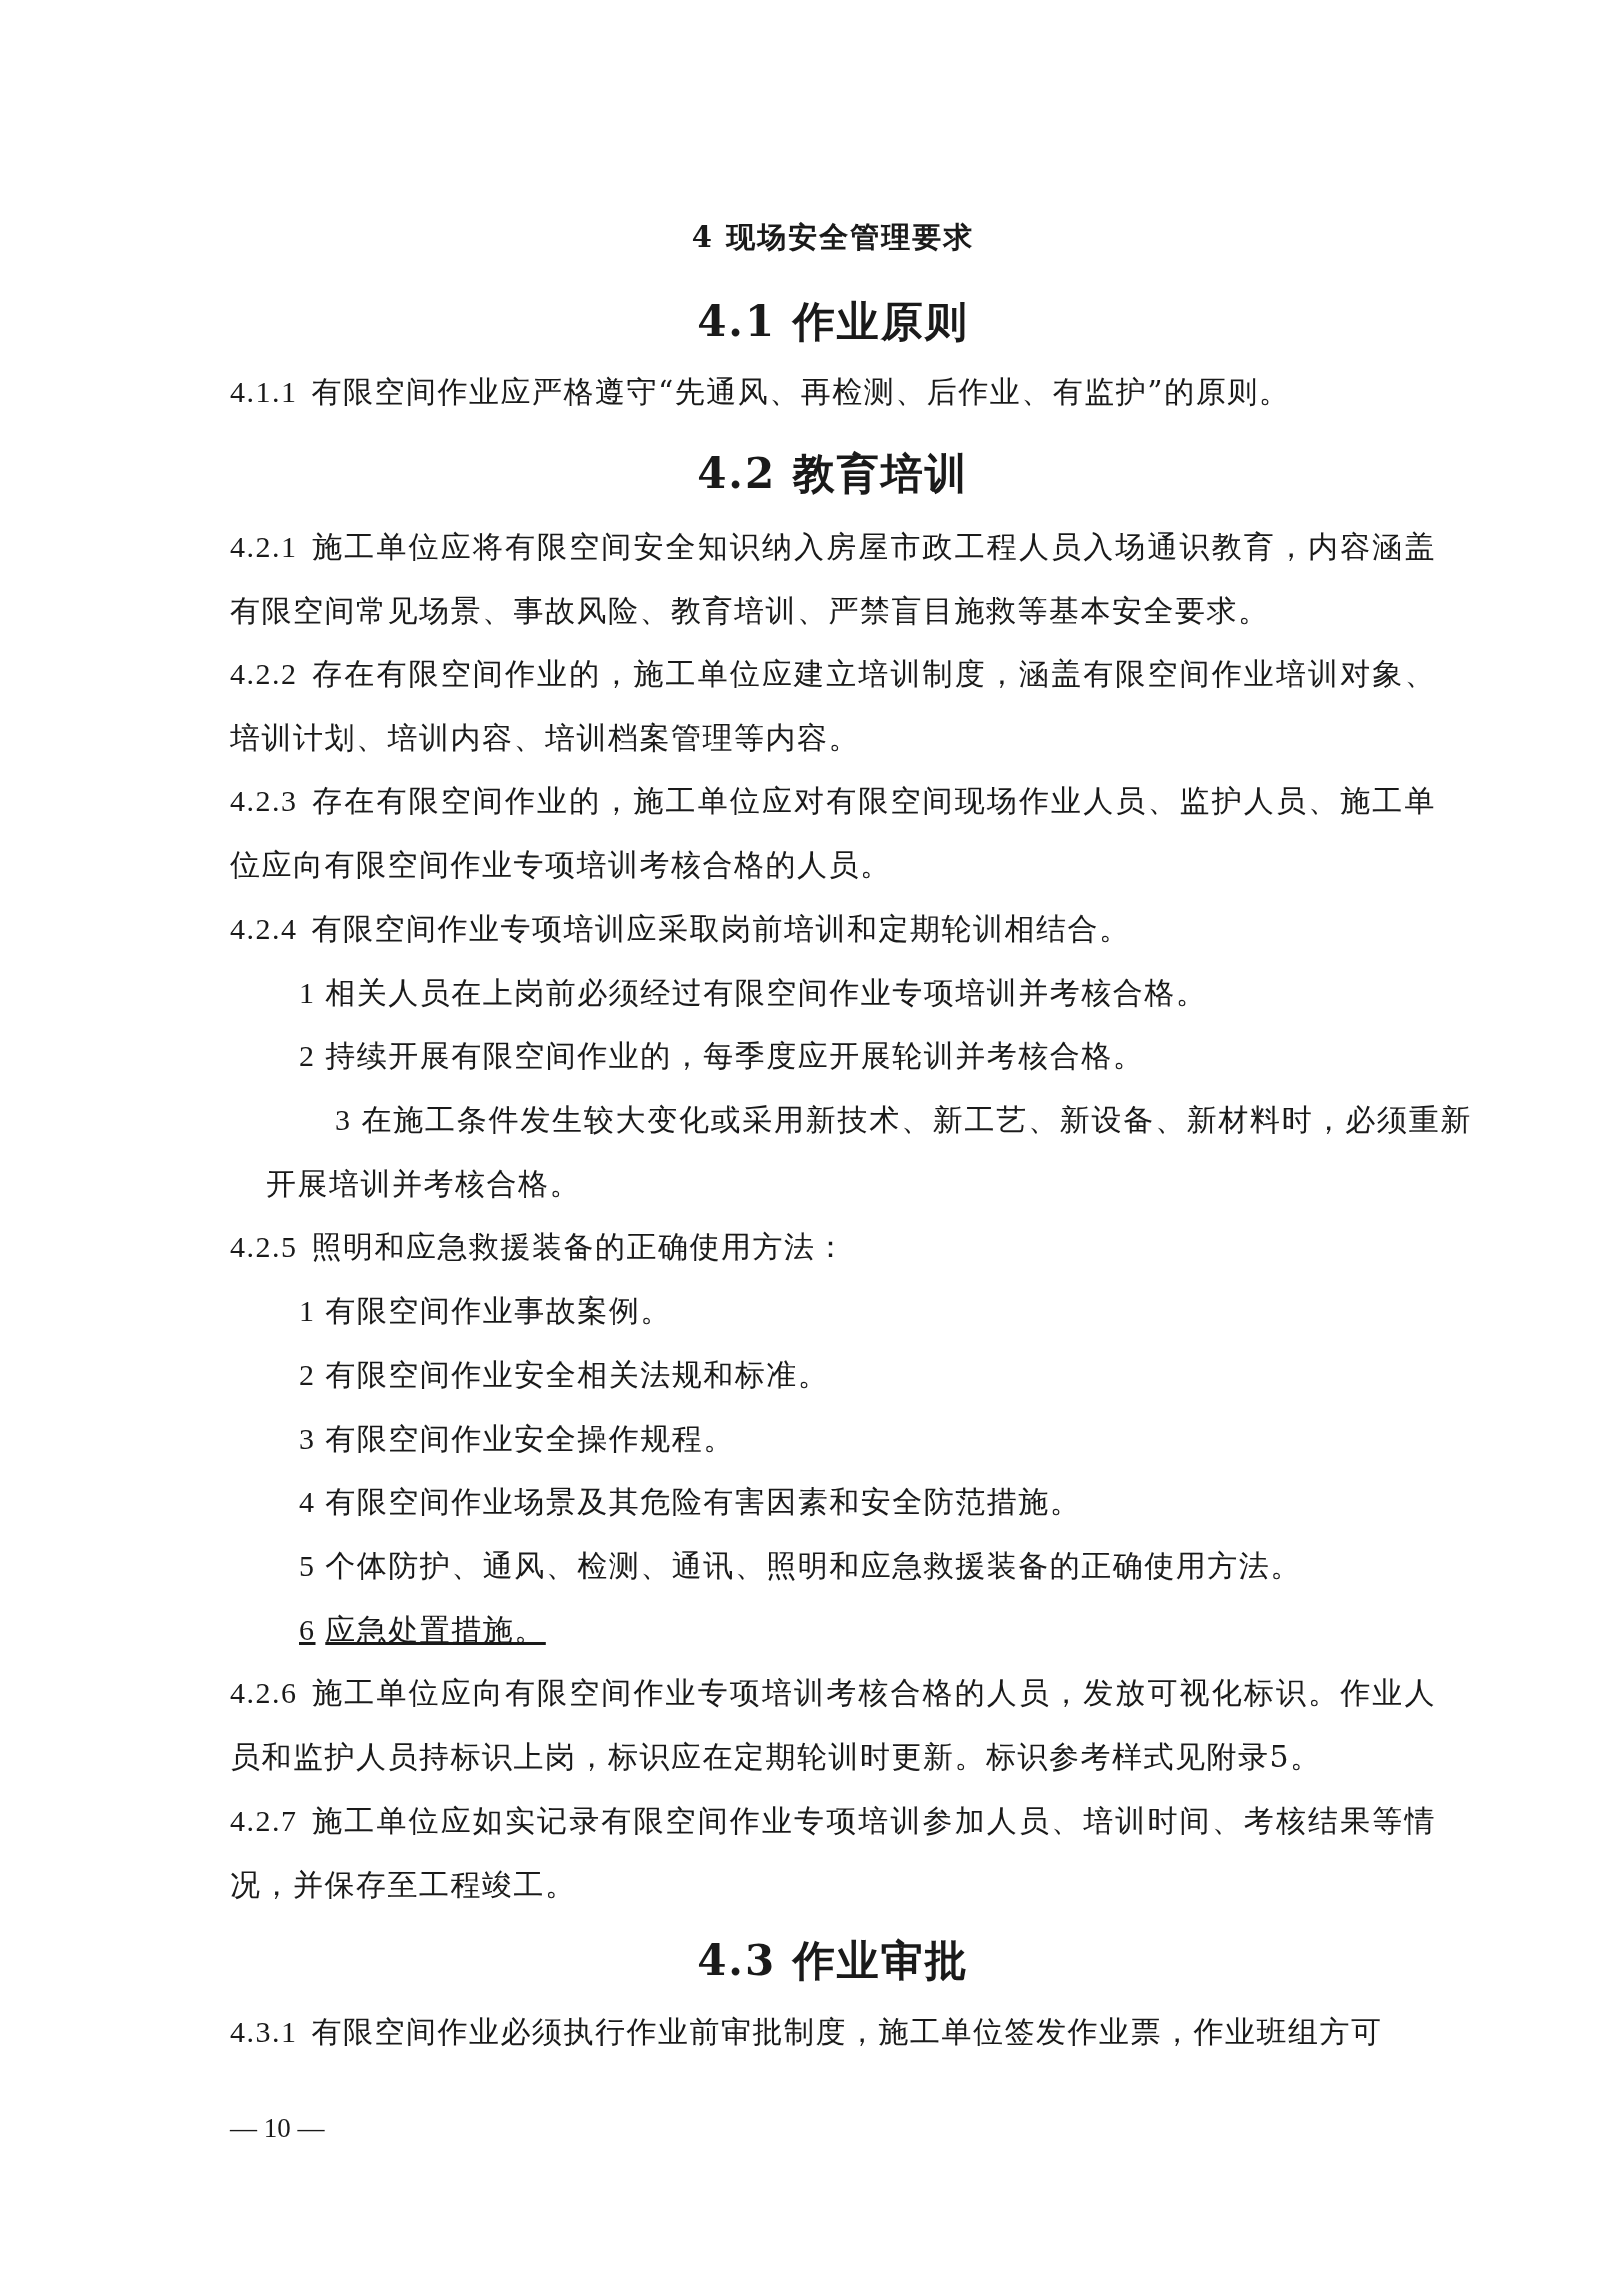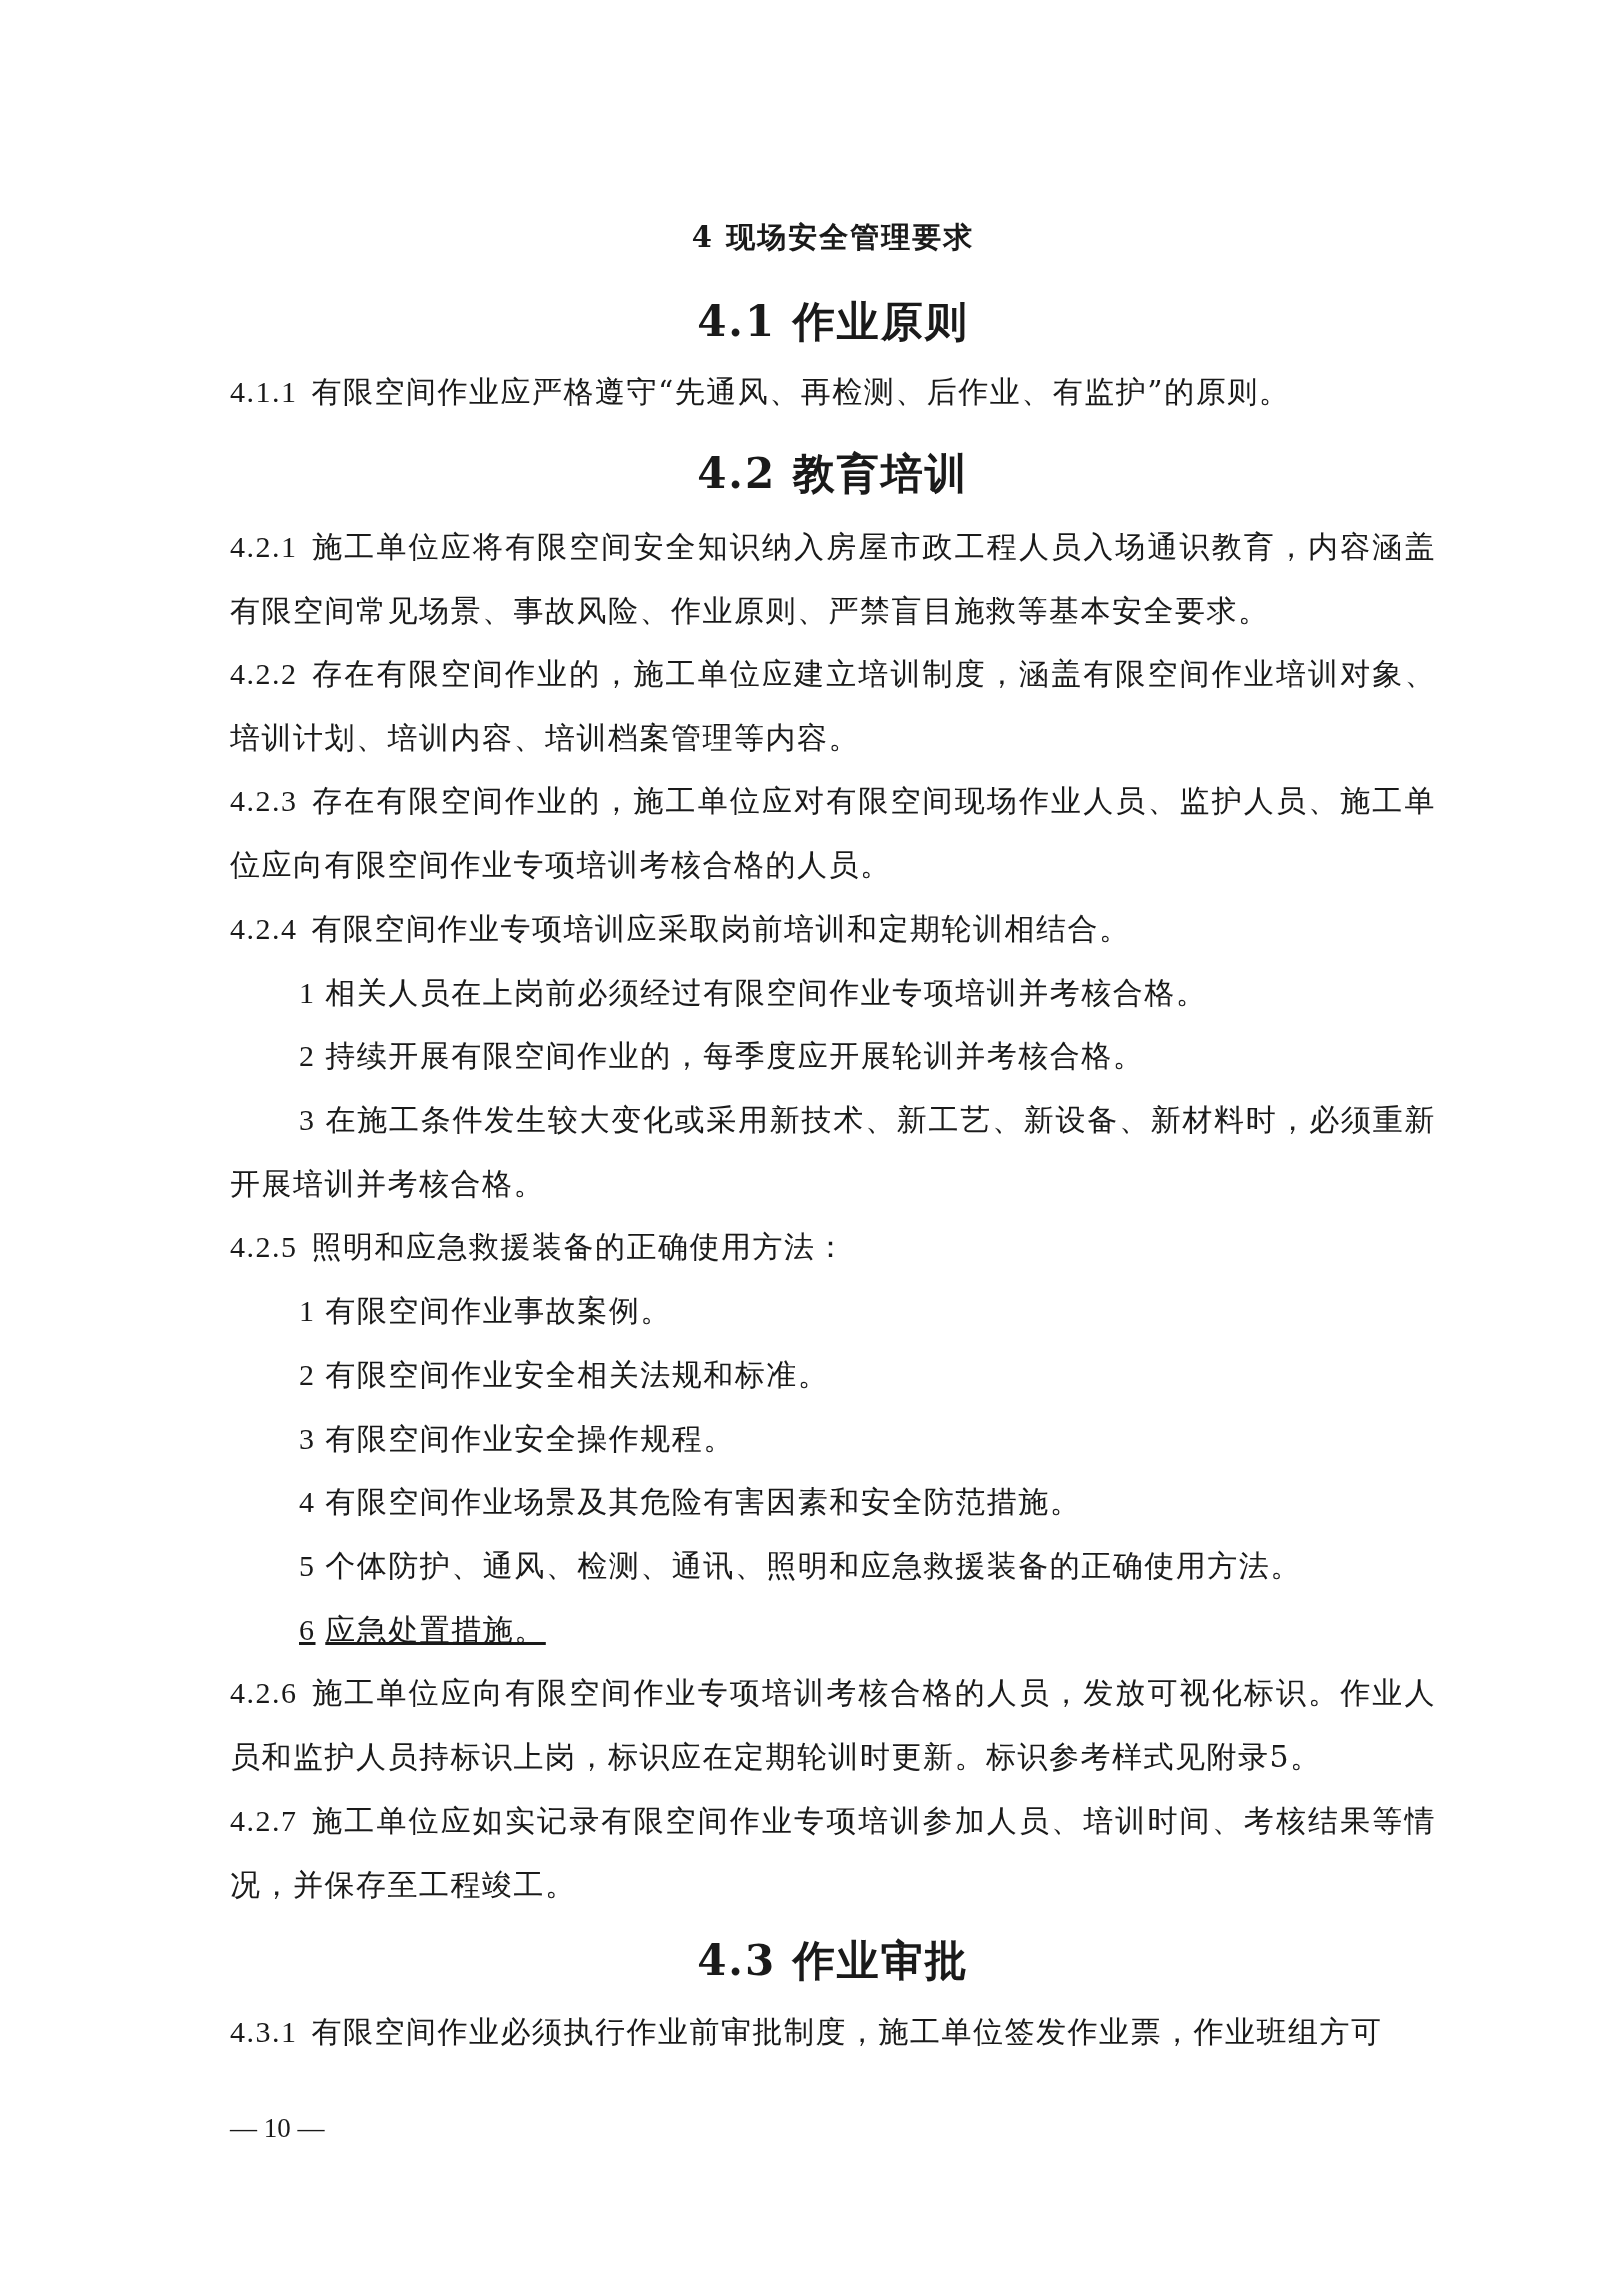--- a/index.html
+++ b/index.html
@@ -18,30 +18,30 @@
 <body>
 
 <div class="page">
   <div class="h1" style="top:201px;">4  现场安全管理要求</div>
 
   <div class="h2" style="top:294px;">4.1  作业原则</div>
   <div class="p" style="top:360px;"><span class="num">4.1.1</span><span>有限空间作业应严格遵守“先通风、再检测、后作业、有监护”的原则。</span></div>
 
   <div class="h2" style="top:446px;">4.2  教育培训</div>
 
-  <div class="p" style="top:515px;"><span class="num">4.2.1</span><span>施工单位应将有限空间安全知识纳入房屋市政工程人员入场通识教育，内容涵盖有限空间常见场景、事故风险、作业原则、严禁盲目施救等基本安全要求。</span></div>
+  <div class="p" style="top:515px;"><span class="num">4.2.1</span><span>施工单位应将有限空间安全知识纳入房屋市政工程人员入场通识教育，内容涵盖有限空间常见场景、事故风险、教育培训、严禁盲目施救等基本安全要求。</span></div>
 
   <div class="p" style="top:642px;"><span class="num">4.2.2</span><span>存在有限空间作业的，施工单位应建立培训制度，涵盖有限空间作业培训对象、培训计划、培训内容、培训档案管理等内容。</span></div>
 
   <div class="p" style="top:769px;"><span class="num">4.2.3</span><span>存在有限空间作业的，施工单位应对有限空间现场作业人员、监护人员、施工单位应向有限空间作业专项培训考核合格的人员。</span></div>
 
   <div class="p" style="top:897px;"><span class="num">4.2.4</span><span>有限空间作业专项培训应采取岗前培训和定期轮训相结合。</span></div>
   <div class="p item" style="top:961px;"><span class="inum">1</span><span>相关人员在上岗前必须经过有限空间作业专项培训并考核合格。</span></div>
   <div class="p item" style="top:1024px;"><span class="inum">2</span><span>持续开展有限空间作业的，每季度应开展轮训并考核合格。</span></div>
-  <div class="p" style="top:1088px; text-indent:69px;"><span class="inum">3</span><span>在施工条件发生较大变化或采用新技术、新工艺、新设备、新材料时，必须重新开展培训并考核合格。</span></div>
+  <div class="p" style="top:1088px; text-indent:69px;margin-left:36px;"><span class="inum">3</span><span>在施工条件发生较大变化或采用新技术、新工艺、新设备、新材料时，必须重新开展培训并考核合格。</span></div>
 
   <div class="p" style="top:1215px;"><span class="num">4.2.5</span><span>照明和应急救援装备的正确使用方法：</span></div>
   <div class="p item" style="top:1279px;"><span class="inum">1</span><span>有限空间作业事故案例。</span></div>
   <div class="p item" style="top:1343px;"><span class="inum">2</span><span>有限空间作业安全相关法规和标准。</span></div>
   <div class="p item" style="top:1407px;"><span class="inum">3</span><span>有限空间作业安全操作规程。</span></div>
   <div class="p item" style="top:1470px;"><span class="inum">4</span><span>有限空间作业场景及其危险有害因素和安全防范措施。</span></div>
   <div class="p item" style="top:1534px;"><span class="inum">5</span><span>个体防护、通风、检测、通讯、照明和应急救援装备的正确使用方法。</span></div>
   <div class="p item" style="top:1598px;text-decoration:underline;"><span class="inum">6</span><span>应急处置措施。</span></div>
 
   <div class="p" style="top:1661px;"><span class="num">4.2.6</span><span>施工单位应向有限空间作业专项培训考核合格的人员，发放可视化标识。作业人员和监护人员持标识上岗，标识应在定期轮训时更新。标识参考样式见附录5。</span></div>

